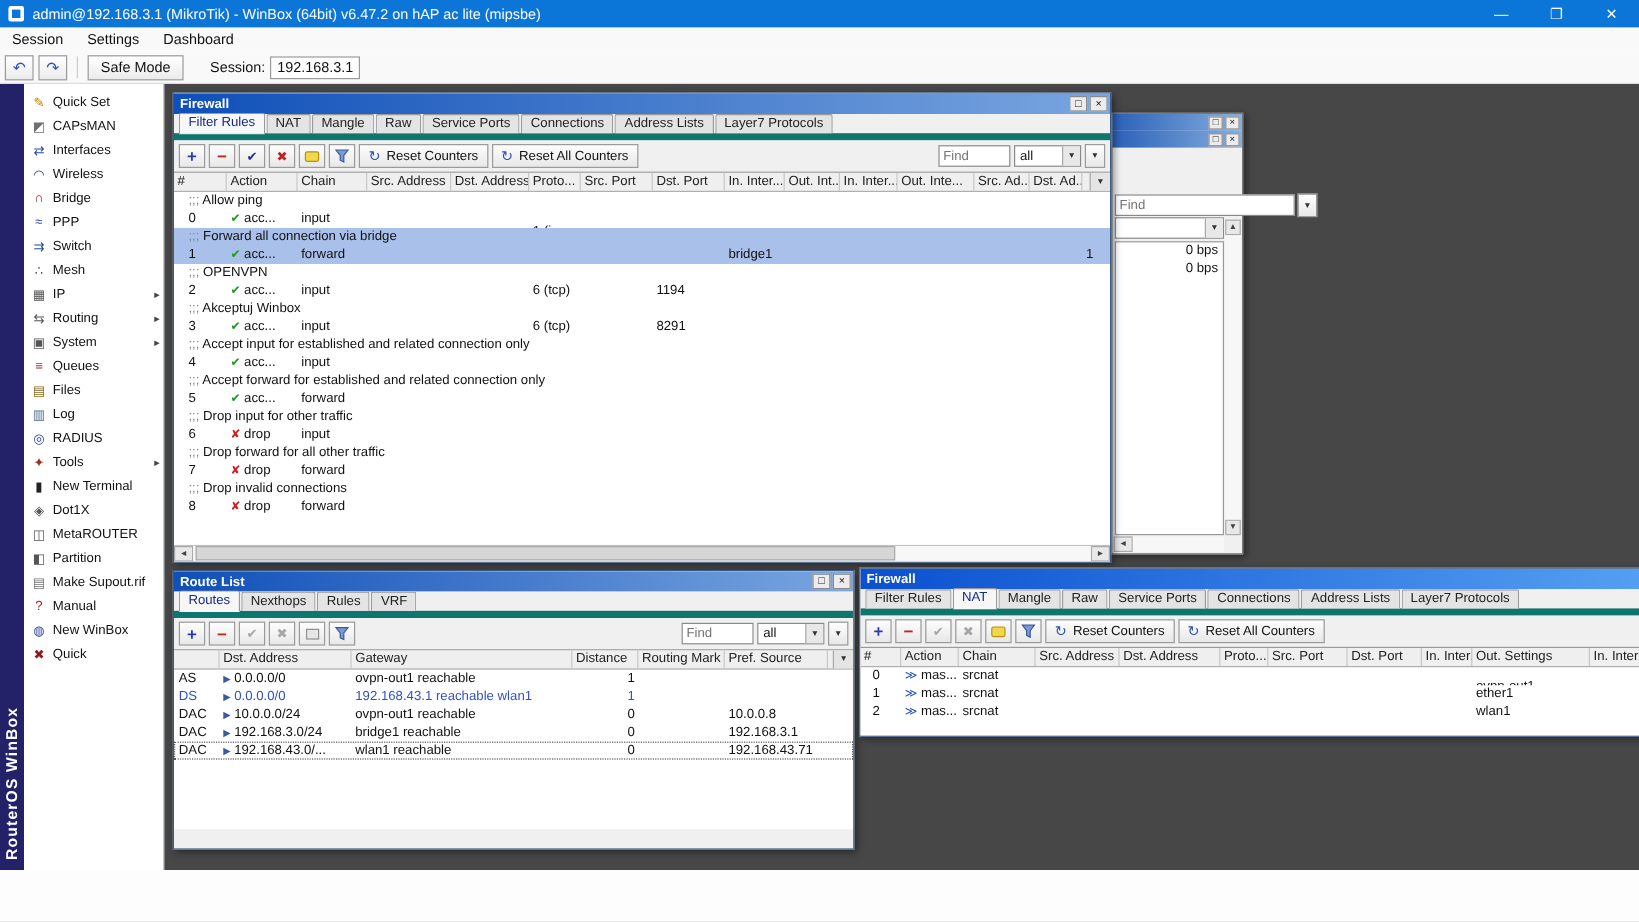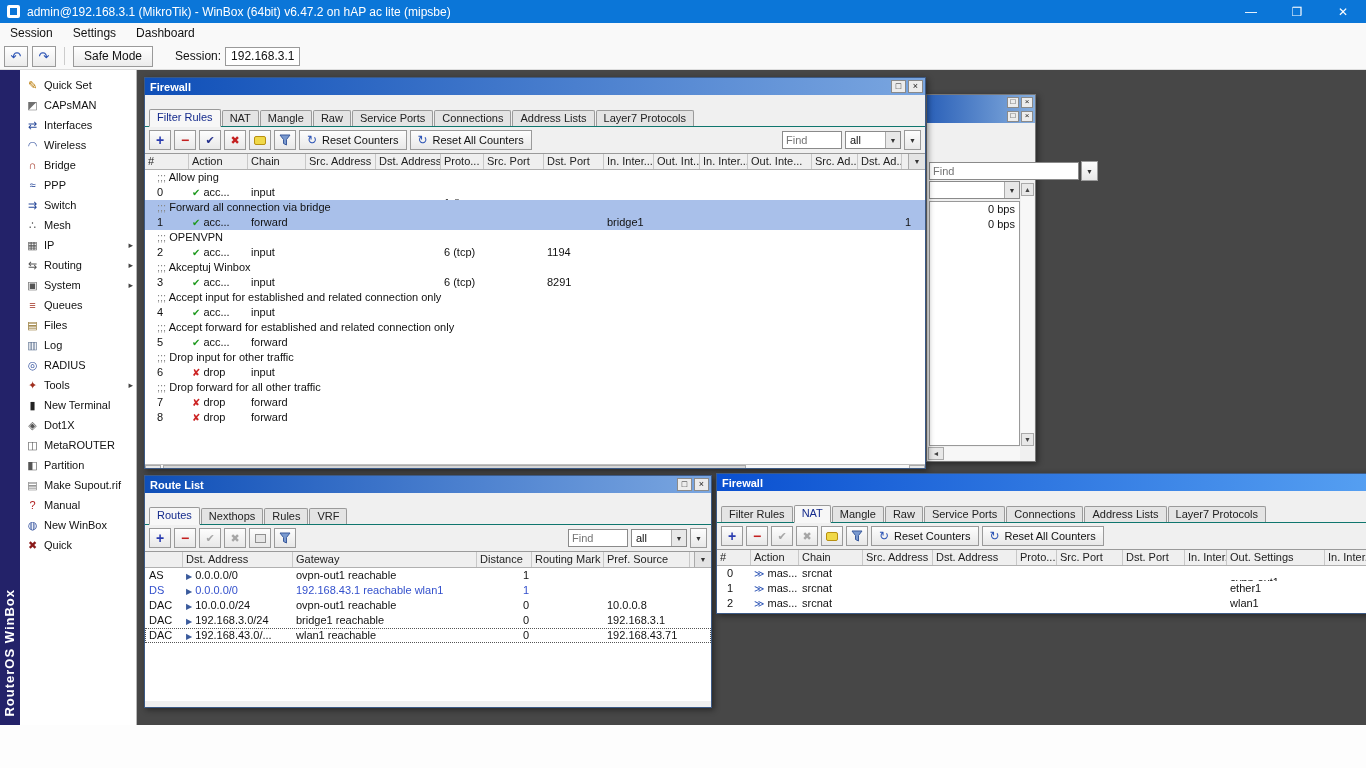--- a/index.html
+++ b/index.html
@@ -33,21 +33,21 @@
   .sb-arrow { position:absolute; right:3px; color:#444; font-size:9px; }
   .desktop { flex:1; height:100%; background:#474747; position:relative; overflow:hidden; }
   .bottom-strip { position:absolute; left:0; top:725px; width:1366px; height:43px; background:#fdfdfd; }
 
   
   .window { position:absolute; background:#f0f0f0; border:1px solid #3c5a86; box-shadow:2px 2px 6px rgba(0,0,0,.45); overflow:hidden; }
   .win-title { height:17px; display:flex; align-items:center; padding:0 2px 0 5px; color:#fff; font-weight:bold; background:linear-gradient(90deg,#0f4fb8,#7aa6e0); }
   .window.active .win-title { background:linear-gradient(90deg,#0a50d0,#56a0f2); }
   .win-btns { margin-left:auto; display:flex; gap:2px; }
   .win-btn { width:15px; height:13px; background:#ececec; border:1px solid #8a8a8a; display:flex; align-items:center; justify-content:center; font-size:9px; color:#222; font-weight:normal; line-height:1; }
-  .tabstrip { height:32px; padding:3px 4px 0; display:flex; align-items:flex-end; border-bottom:1px solid #0f766e; background:#f0f0f0; }
+  .tabstrip { height:22px; padding:3px 4px 0; display:flex; align-items:flex-end; border-bottom:6px solid #0f766e; background:#f0f0f0; }
   .tab { padding:1px 7px 2px; border:1px solid #9a9a9a; border-bottom:none; background:#e4e4e4; margin-right:1px; border-radius:2px 2px 0 0; color:#222; white-space:nowrap; }
   .tab.active { background:#f7f7f7; border-bottom:1px solid #f7f7f7; margin-bottom:-1px; padding-bottom:3px; color:#142a8c; }
   .win-toolbar { display:flex; align-items:center; gap:3px; padding:0 4px; height:26px; background:#f0f0f0; }
   .wt-btn { width:22px; height:20px; border:1px solid #9a9a9a; background:linear-gradient(#fdfdfd,#e8e8e8); display:flex; align-items:center; justify-content:center; flex:none; }
   .ic-plus { color:#2a3cb0; font-weight:bold; font-size:14px; line-height:1; }
   .ic-minus { color:#c42020; font-weight:bold; font-size:14px; line-height:1; }
   .ic-check { color:#26318c; font-size:11px; }
   .ic-x { color:#c42020; font-size:11px; }
   .ic-dis { color:#a6a6a6 !important; }
   .cmt-ic { width:12px; height:9px; background:#f0d848; border:1px solid #b89010; border-radius:2px; }
@@ -512,20 +512,23 @@
               <div class="t-cell" style="width: 60px;"></div>
               <div class="t-cell" style="width: 50px;"></div>
               <div class="t-cell" style="width: 46px;"></div>
               <div class="t-cell" style="width: 48px;"></div>
               <div class="t-cell" style="width: 64px;"></div>
               <div class="t-cell" style="width: 46px;"></div>
               <div class="t-cell" style="width: 44px;"></div>
               <div class="t-cell" style="width: 16px;"></div>
             </div>
             <div class="t-row">
+              <div class="t-comment"><span class="cm-pfx">;;; </span>Drop invalid connections</div>
+            </div>
+            <div class="t-row">
               <div class="t-cell" style="width: 44px; padding-left: 12px;">8</div>
               <div class="t-cell" style="width: 59px;"><span class="act-ic" style="color: rgb(204, 34, 34);">✘</span>drop</div>
               <div class="t-cell" style="width: 58px;">forward</div>
               <div class="t-cell" style="width: 70px;"></div>
               <div class="t-cell" style="width: 65px;"></div>
               <div class="t-cell" style="width: 43px;"></div>
               <div class="t-cell" style="width: 60px;"></div>
               <div class="t-cell" style="width: 60px;"></div>
               <div class="t-cell" style="width: 50px;"></div>
               <div class="t-cell" style="width: 46px;"></div>

